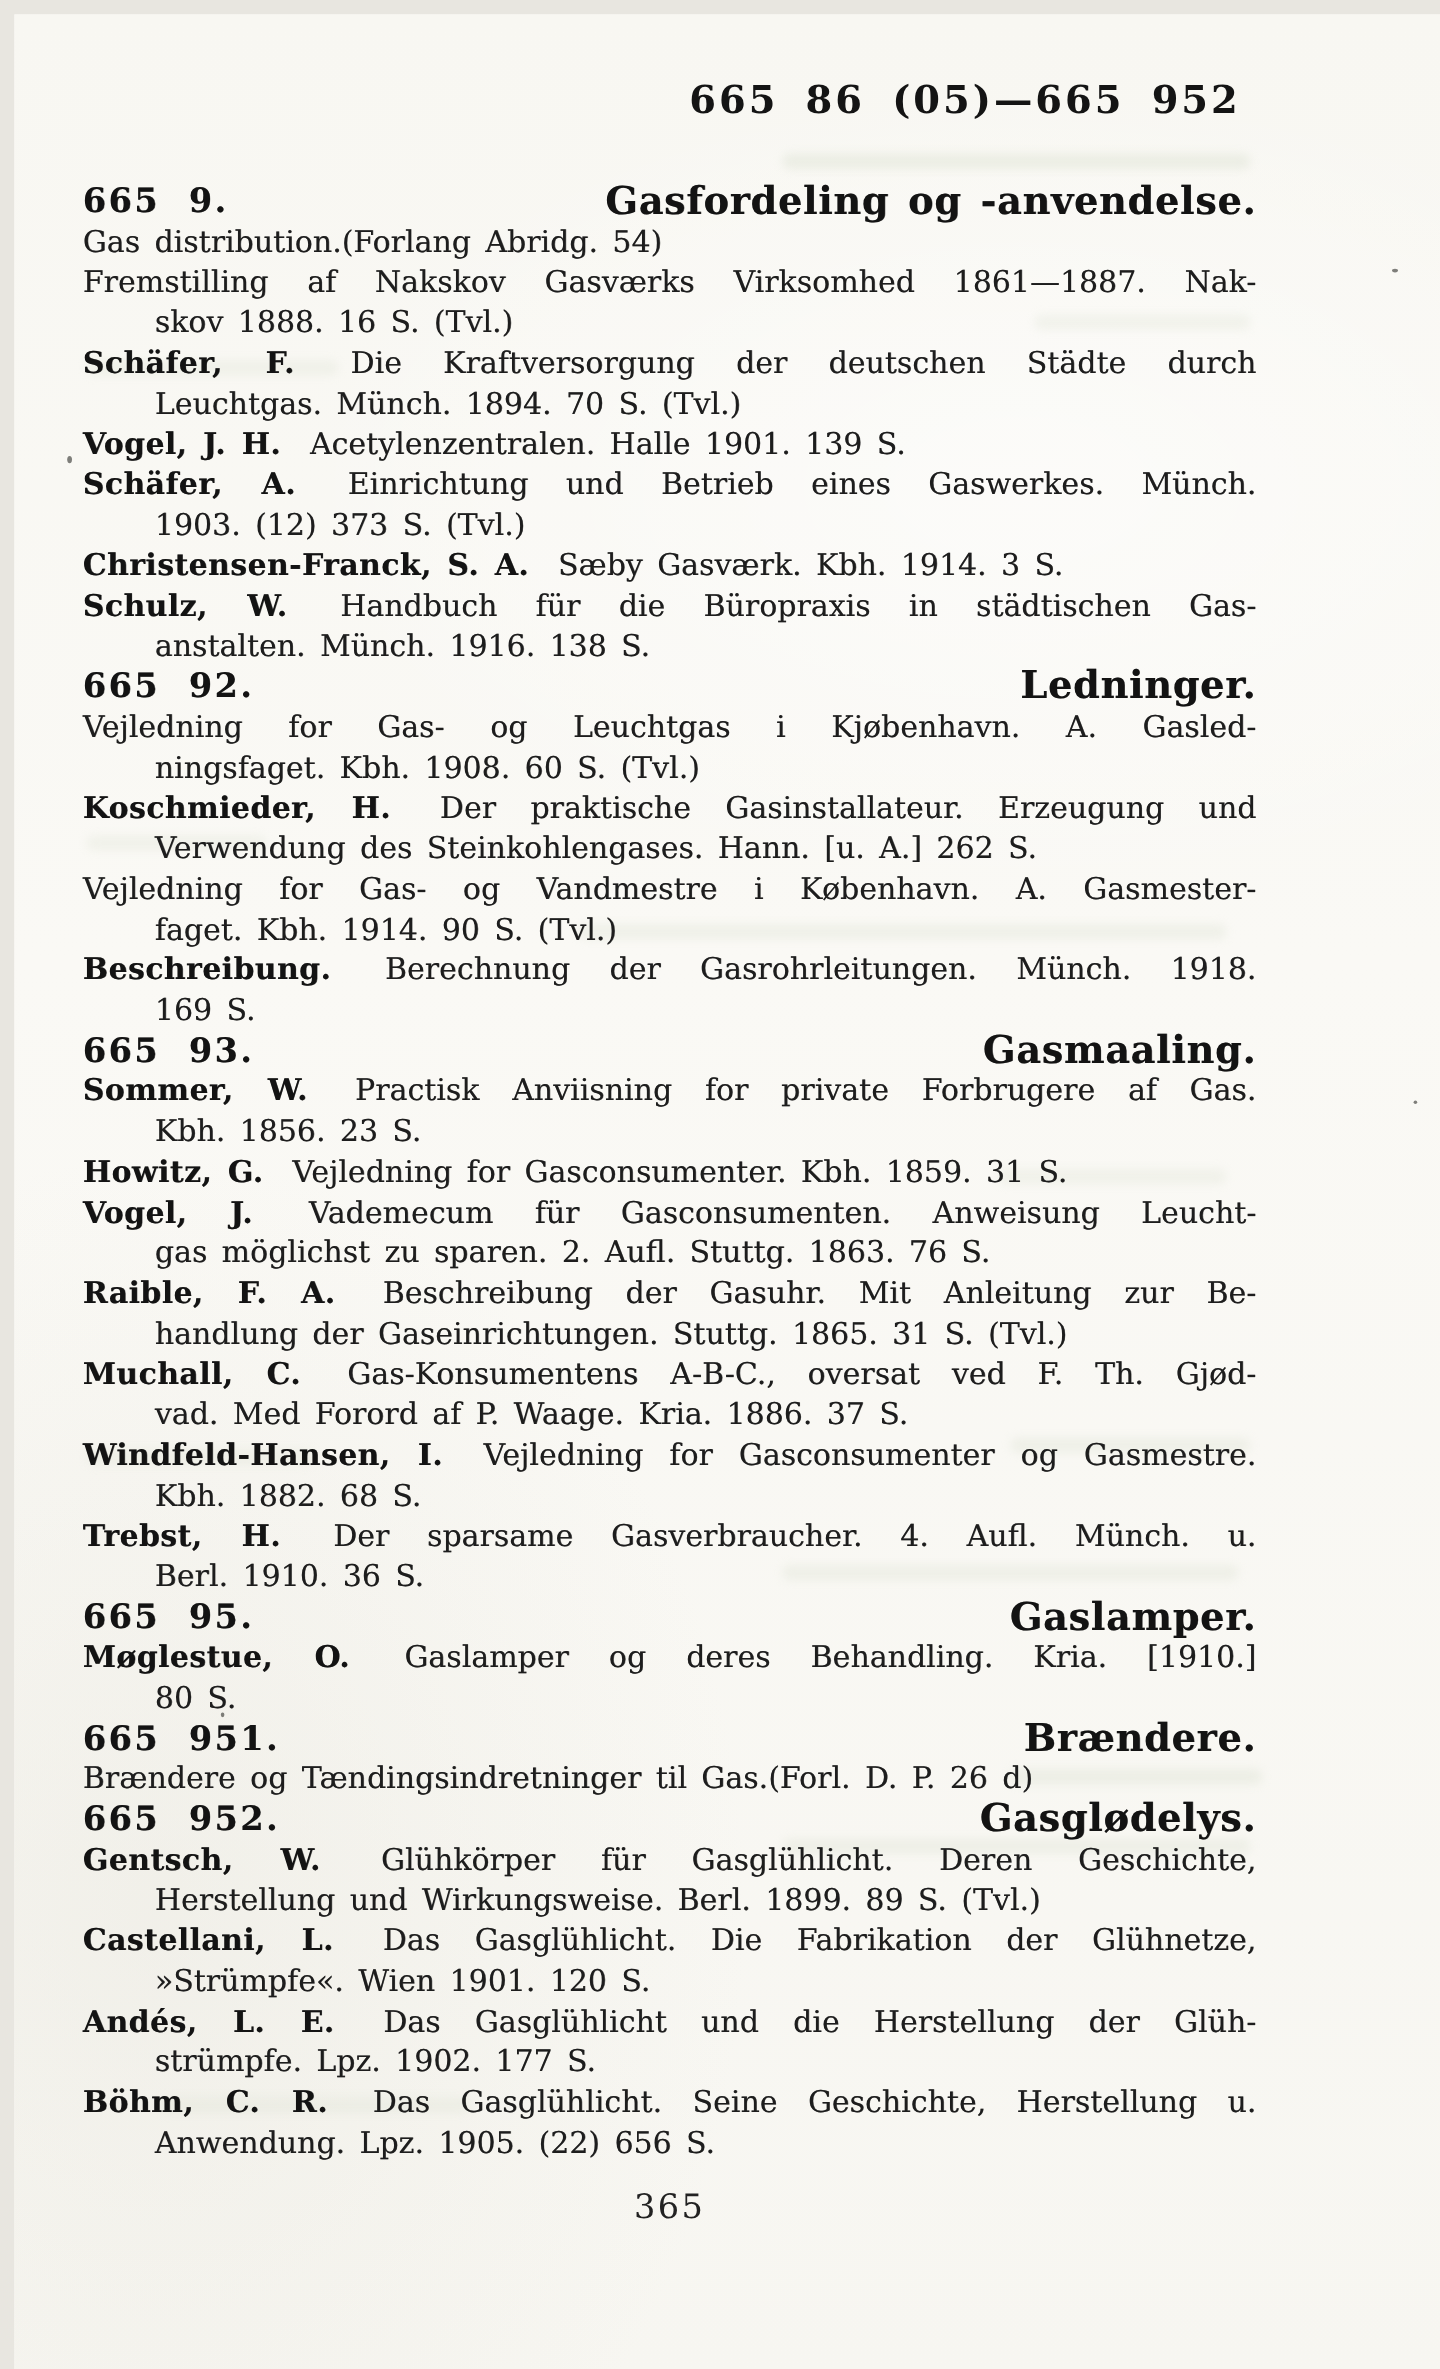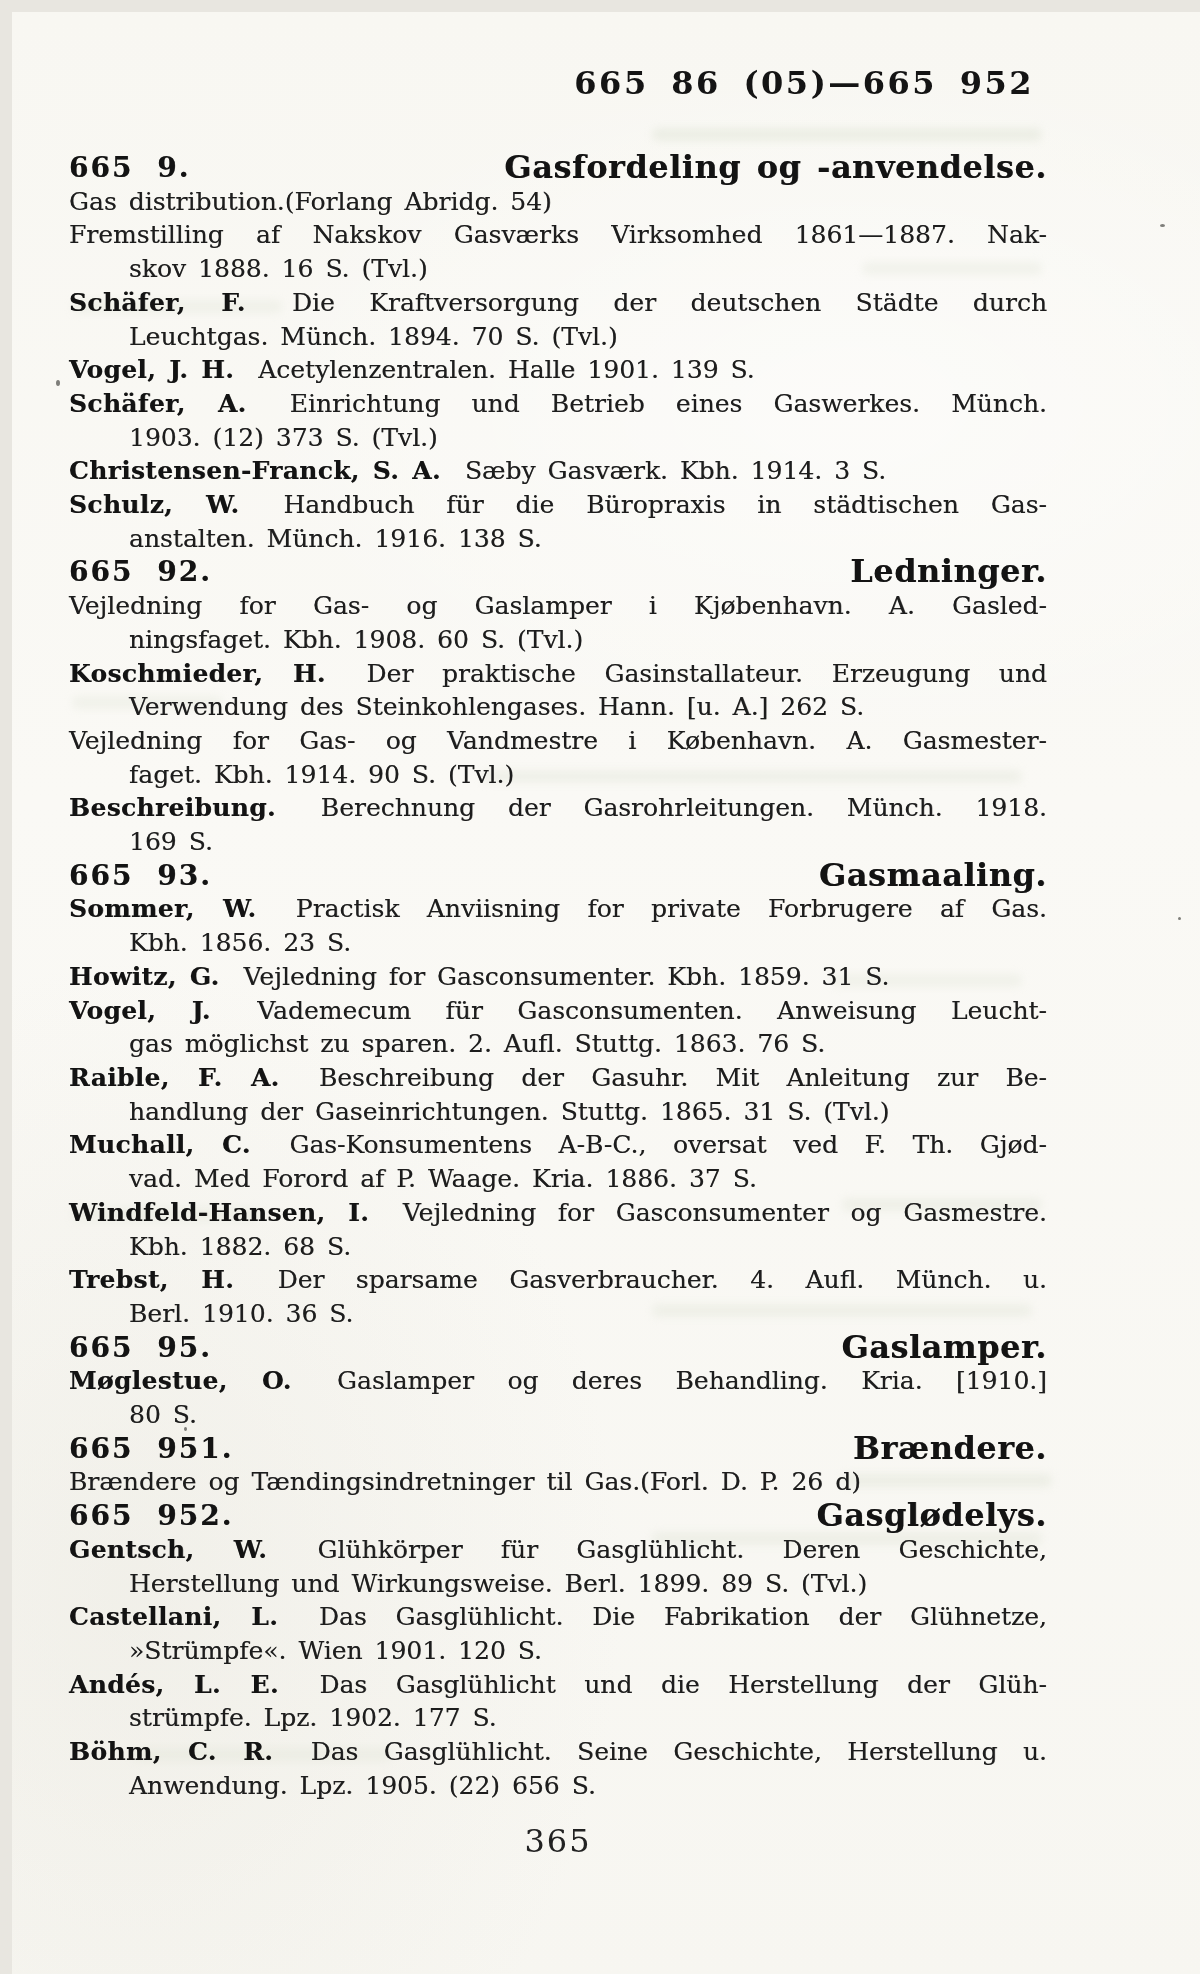--- a/index.html
+++ b/index.html
@@ -37,21 +37,21 @@
   }
   .line.full { text-align-last:justify; }
   .line.cont { padding-left:60px; }
   .line.head { display:flex; justify-content:space-between; align-items:flex-end; font-weight:bold; color:#131313; }
   .line.head .code { font-size:28px; letter-spacing:2px; word-spacing:12px; }
   .line.head .sect { font-size:32px; letter-spacing:0.5px; }
   .line.split { display:flex; align-items:baseline; }
   b.author { font-weight:bold; letter-spacing:0.3px; margin-right:12px; color:#131313; }
   .page-number {
     position:absolute; top:1810px; left:57px; width:978px;
-    text-align:center; font-size:32px; letter-spacing:2px;
+    text-align:center; font-size:28px; letter-spacing:2px;
     color:#222;
   }
   
   .ghost {
     position:absolute; height:13px; border-radius:6px;
     background:#dce1d2; filter:blur(4px); opacity:0.45;
   }
   .speck { position:absolute; background:#4a4a46; border-radius:50%; opacity:0.7; }
 </style>
 </head>
@@ -96,21 +96,21 @@
       <div class="line entry"><b class="author">Vogel, J. H.</b> <span>Acetylenzentralen. Halle 1901. 139 S.</span></div>
       <div class="line entry full"><b class="author">Schäfer, A.</b> <span>Einrichtung und Betrieb eines Gaswerkes. Münch.</span></div>
       <div class="line cont"><span>1903. (12) 373 S. (Tvl.)</span></div>
       <div class="line entry"><b class="author">Christensen-Franck, S. A.</b> <span>Sæby Gasværk. Kbh. 1914. 3 S.</span></div>
       <div class="line entry full"><b class="author">Schulz, W.</b> <span>Handbuch für die Büropraxis in städtischen Gas-</span></div>
       <div class="line cont"><span>anstalten. Münch. 1916. 138 S.</span></div>
       <div class="line head">
         <span class="code">665 92.</span>
         <span class="sect">Ledninger.</span>
       </div>
-      <div class="line entry full"><span>Vejledning for Gas- og Gaslamper i Kjøbenhavn. A. Gasled-</span></div>
+      <div class="line entry full"><span>Vejledning for Gas- og Leuchtgas i Kjøbenhavn. A. Gasled-</span></div>
       <div class="line cont"><span>ningsfaget. Kbh. 1908. 60 S. (Tvl.)</span></div>
       <div class="line entry full"><b class="author">Koschmieder, H.</b> <span>Der praktische Gasinstallateur. Erzeugung und</span></div>
       <div class="line cont"><span>Verwendung des Steinkohlengases. Hann. [u. A.] 262 S.</span></div>
       <div class="line entry full"><span>Vejledning for Gas- og Vandmestre i København. A. Gasmester-</span></div>
       <div class="line cont"><span>faget. Kbh. 1914. 90 S. (Tvl.)</span></div>
       <div class="line entry full"><b class="author">Beschreibung.</b> <span>Berechnung der Gasrohrleitungen. Münch. 1918.</span></div>
       <div class="line cont"><span>169 S.</span></div>
       <div class="line head">
         <span class="code">665 93.</span>
         <span class="sect">Gasmaaling.</span>

